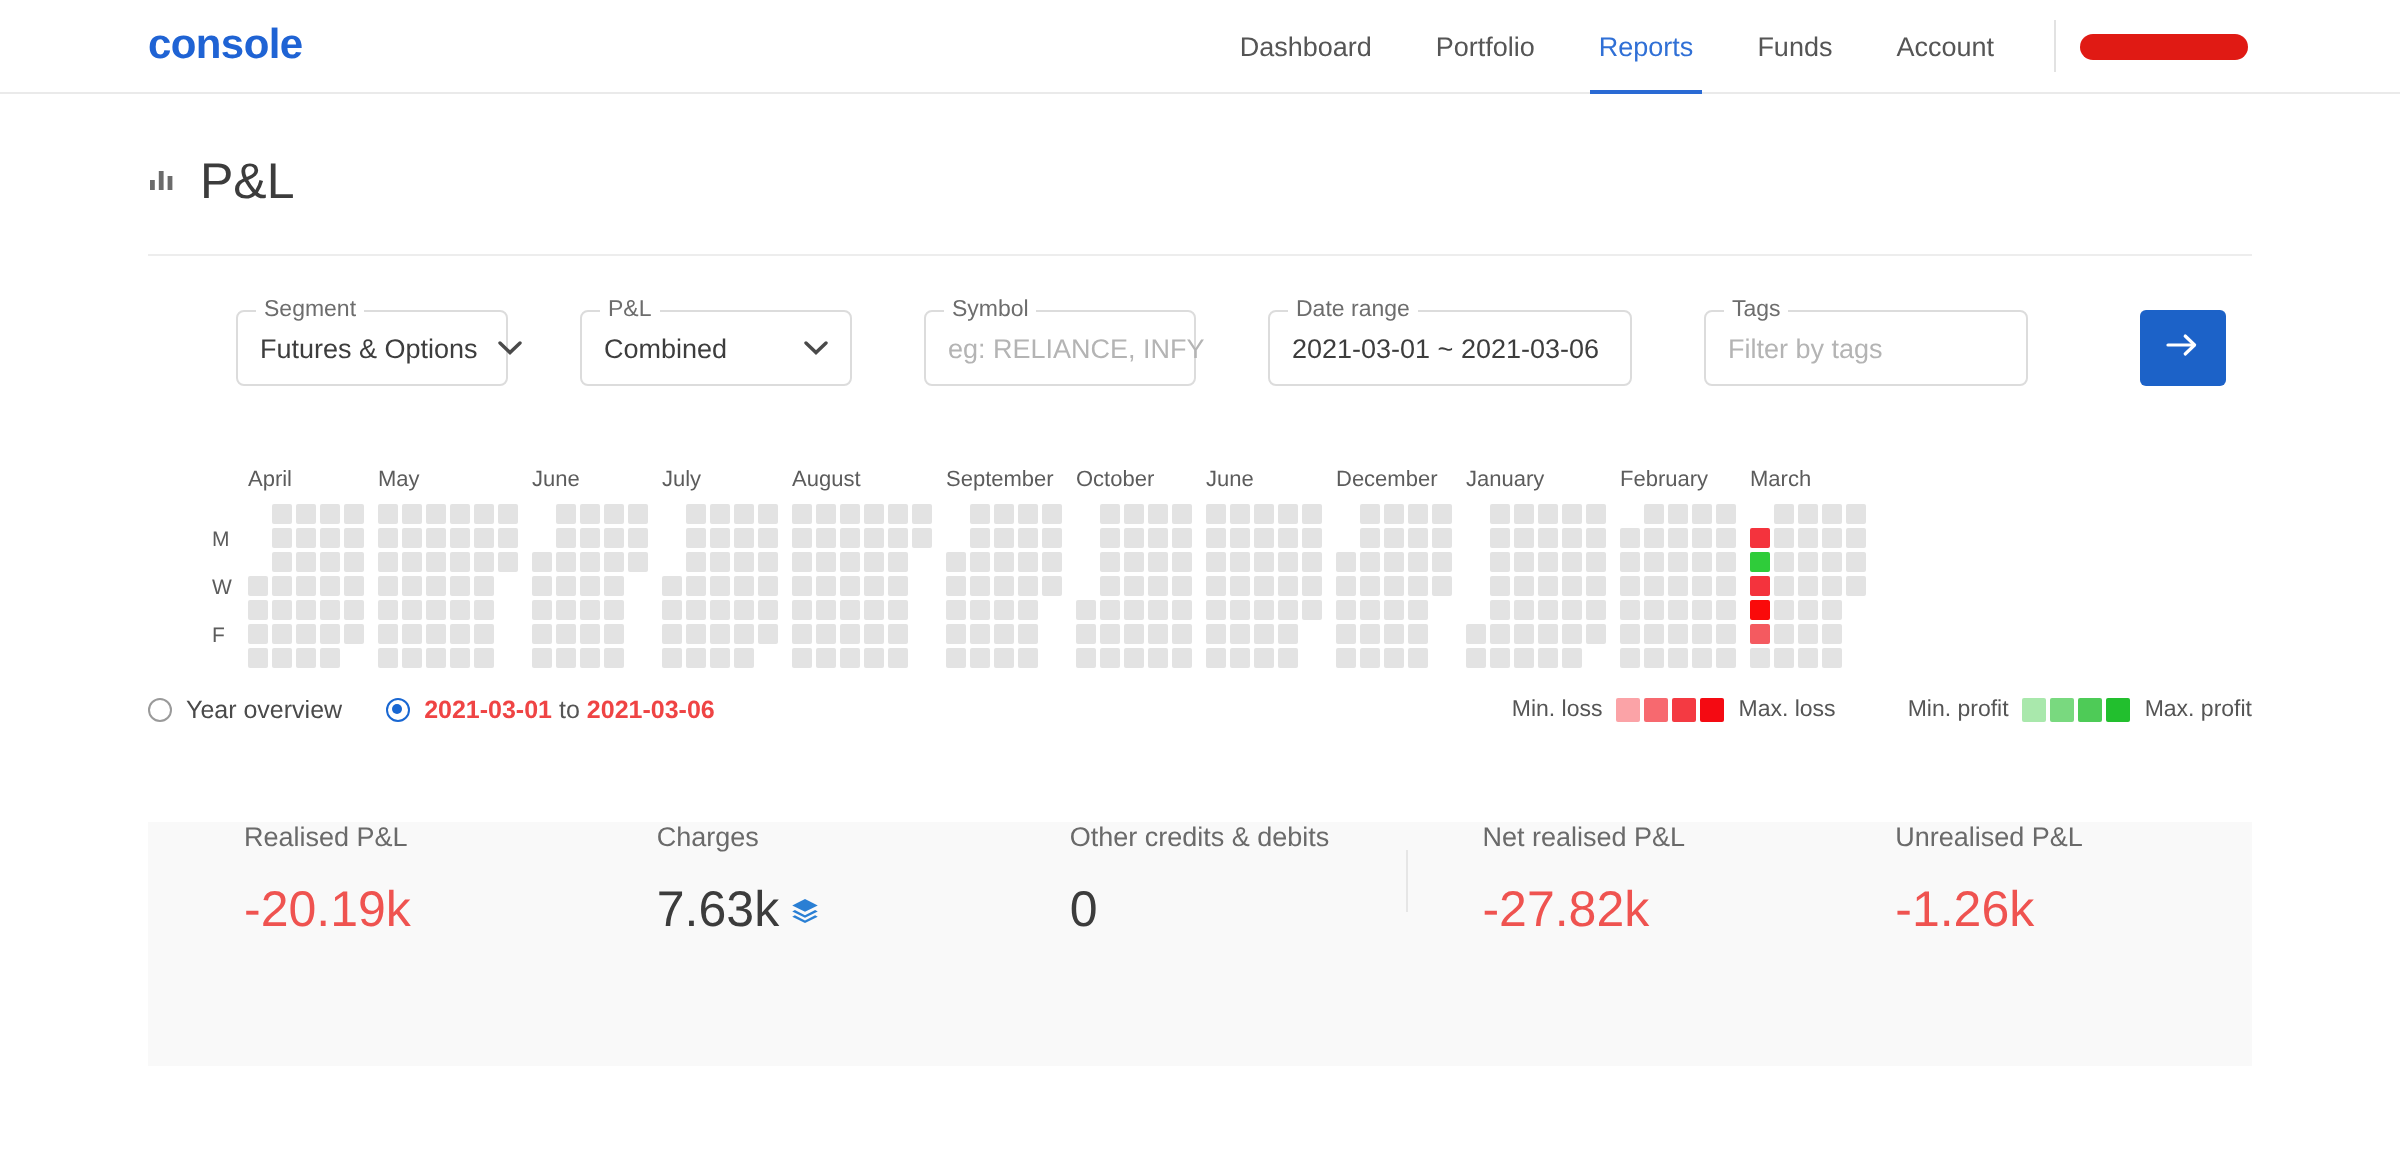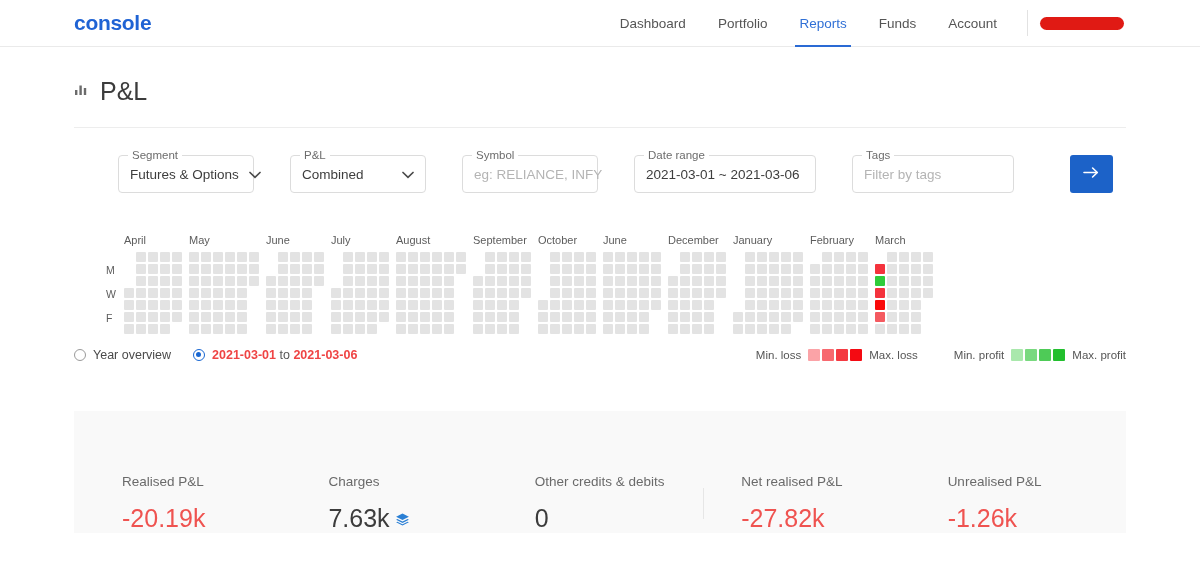--- a/index.html
+++ b/index.html
@@ -225,21 +225,21 @@
   }
   .swatches { display: flex; gap: 2px; }
   .sw { width: 12px; height: 12px; border-radius: 1px; }
 
   
   .summary {
     margin: 49px 74px 0 74px;
     background: #f9f9f9;
     height: 122px;
     display: flex;
-    align-items: flex-end;
+    align-items: flex-start;
     padding: 0 10px;
   }
   .stat {
     flex: 1;
     padding: 0 38px;
     position: relative;
   }
   .stat.divided::before {
     content: "";
     position: absolute;

